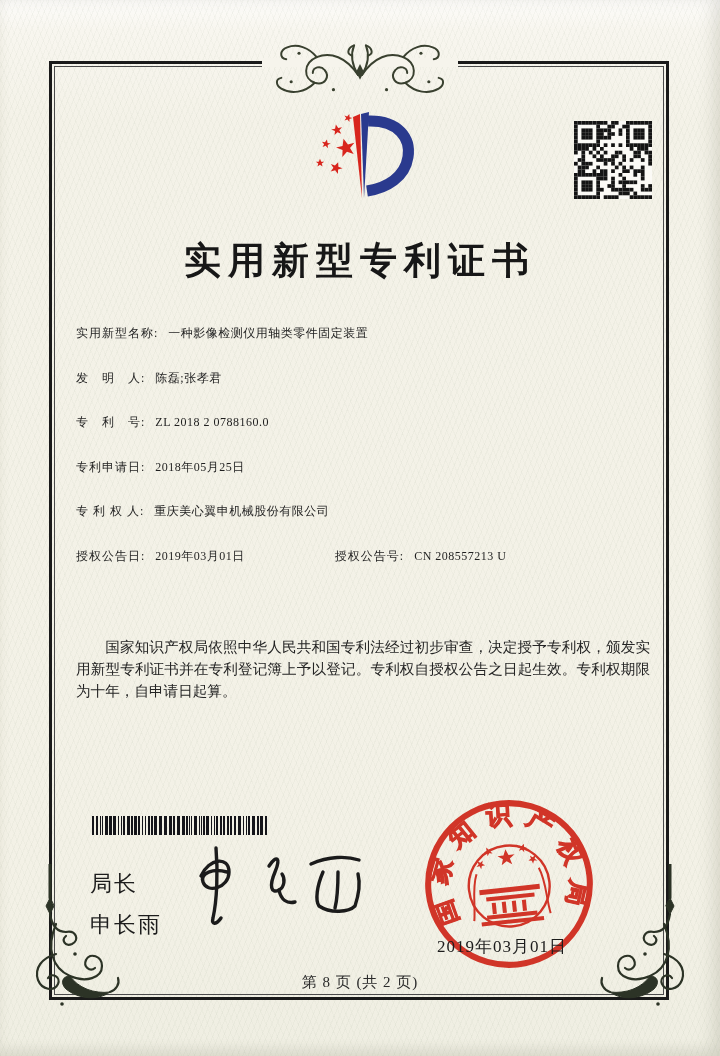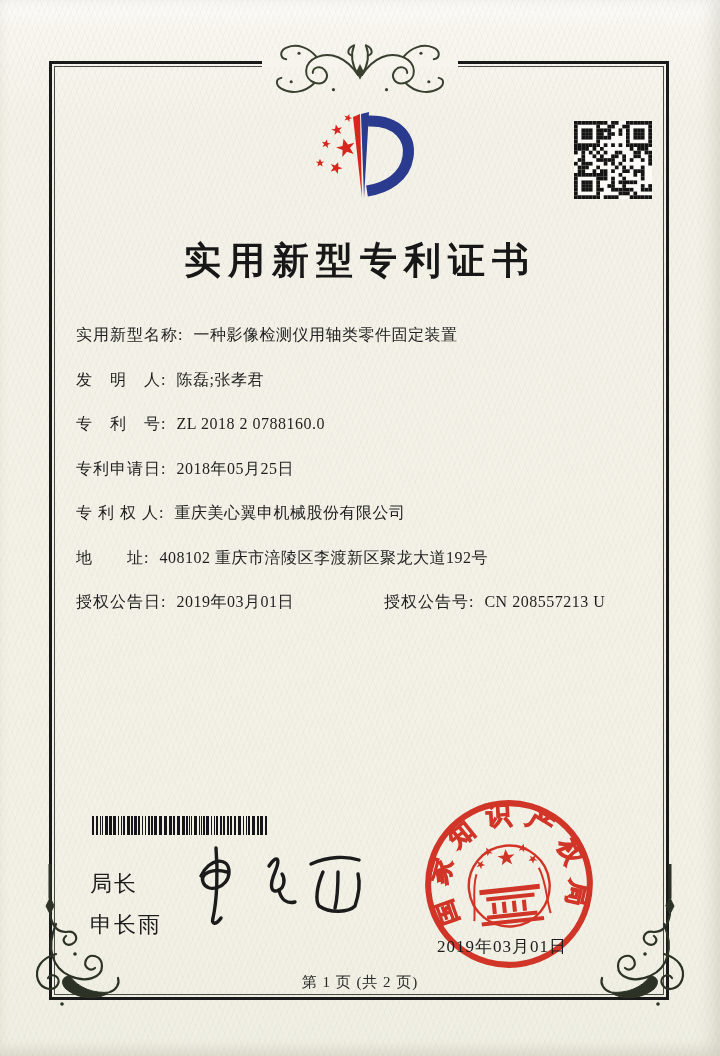--- a/index.html
+++ b/index.html
@@ -27,21 +27,21 @@
     border:3px solid #1a1a1a;box-sizing:border-box;
   }
   .frame::after{
     content:"";position:absolute;inset:2px;border:1px solid #4a4a4a;
   }
   .cert-no{left:74px;top:119px;font-size:15px;letter-spacing:2.5px;color:#3a3a3a;}
   .logo{left:298px;top:106px;width:120px;height:104px;}
   .qr{left:574px;top:121px;width:78px;height:78px;}
   .title{left:0;right:0;top:236px;text-align:center;font-size:37px;font-weight:600;
          letter-spacing:7px;color:#171717;}
-  .fields{left:76px;top:325px;right:62px;font-size:16px;color:#1f1f1f;}
+  .fields{left:76px;top:325px;right:62px;font-size:12px;color:#1f1f1f;}
   .frow{display:flex;align-items:baseline;height:18px;margin-bottom:26.5px;white-space:nowrap;}
   .flabel{flex:0 0 auto;letter-spacing:1px;}
   .fvalue{margin-left:10px;letter-spacing:.5px;}
   .fspacer{flex:0 0 90px;}
   .paras{left:76px;right:70px;top:637px;font-size:14.6px;line-height:21.8px;
          text-align:justify;color:#242424;}
   .paras p{margin:0;text-indent:2em;}
   .barcode{left:92px;top:816px;width:184px;height:19px;display:flex;align-items:stretch;}
   .barcode span{background:#15151a;height:100%;display:block;}
   .signer{left:90px;top:869px;font-size:22px;color:#1d1d1d;letter-spacing:2px;}
@@ -375,33 +375,30 @@
     </div>
     <div class="frow">
       <span class="flabel">专利申请日:</span>
       <span class="fvalue">2018年05月25日</span>
     </div>
     <div class="frow">
       <span class="flabel">专 利 权 人:</span>
       <span class="fvalue">重庆美心翼申机械股份有限公司</span>
     </div>
     <div class="frow">
-      <span class="flabel">地　　址:</span>
-      <span class="fvalue">408102 重庆市涪陵区李渡新区聚龙大道192号</span>
-    </div>
-    <div class="frow">
       <span class="flabel">授权公告日:</span>
       <span class="fvalue">2019年03月01日</span>
       <span class="fspacer"></span>
       <span class="flabel">授权公告号:</span>
       <span class="fvalue">CN 208557213 U</span>
     </div>
   </div>
 
   <div class="abs paras">
+    <p>国家知识产权局依照中华人民共和国专利法经过初步审查，决定授予专利权，颁发实用新型专利证书并在专利登记簿上予以登记。专利权自授权公告之日起生效。专利权期限为十年，自申请日起算。</p>
   </div>
 
   <div class="abs barcode" id="barcode">
       <span style="width:2px;margin-right:2px"></span>
       <span style="width:2px;margin-right:2px"></span>
       <span style="width:1px;margin-right:1px"></span>
       <span style="width:1px;margin-right:2px"></span>
       <span style="width:3px;margin-right:1px"></span>
       <span style="width:3px;margin-right:1px"></span>
       <span style="width:3px;margin-right:2px"></span>
@@ -487,15 +484,15 @@
       <rect x="106" y="112" width="4" height="11" stroke="none"></rect>
       <rect x="70" y="124" width="50" height="4" stroke="none"></rect>
       <rect x="64" y="130" width="62" height="4" stroke="none"></rect>
       <path d="M57,128 C60,112 58,96 64,82" fill="none" stroke-width="2"></path>
       <path d="M133,128 C130,112 132,96 126,82" fill="none" stroke-width="2"></path>
     </g>
   </svg>
 
   <div class="abs seal-date">2019年03月01日</div>
 
-  <div class="abs page-info">第 1 页 (共 2 页)</div>
+  <div class="abs page-info">第 8 页 (共 2 页)</div>
 
 </div>
 
 </body></html>

